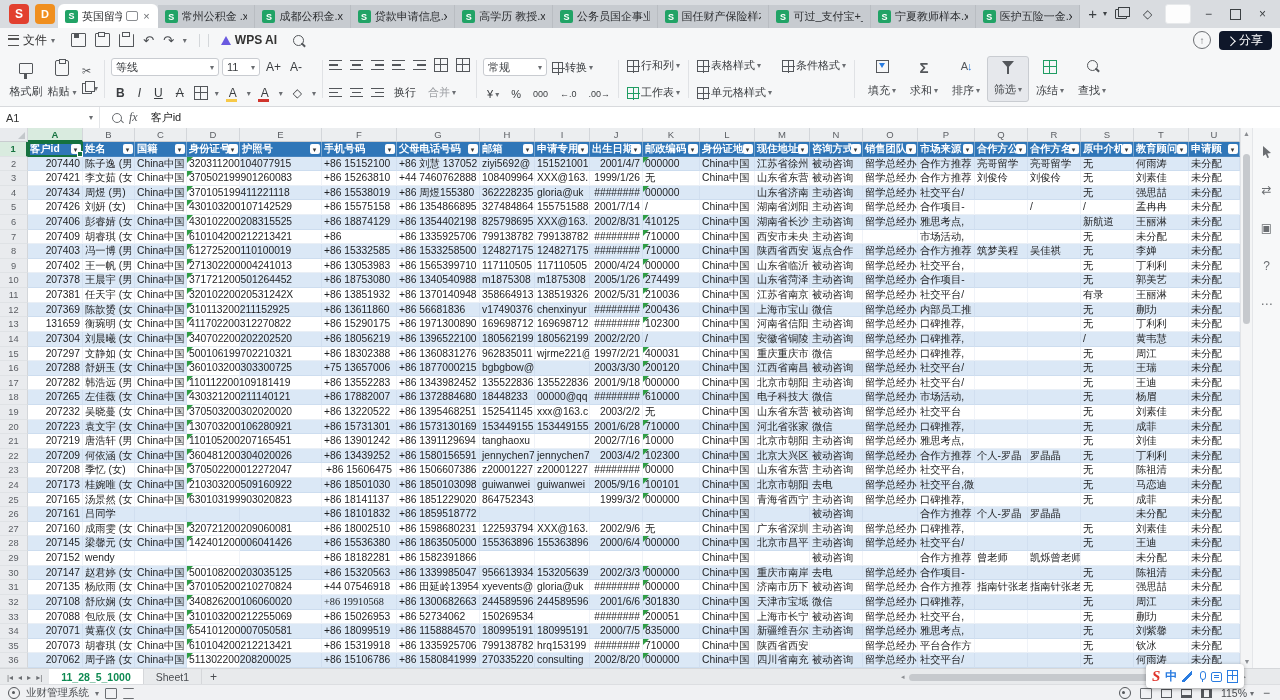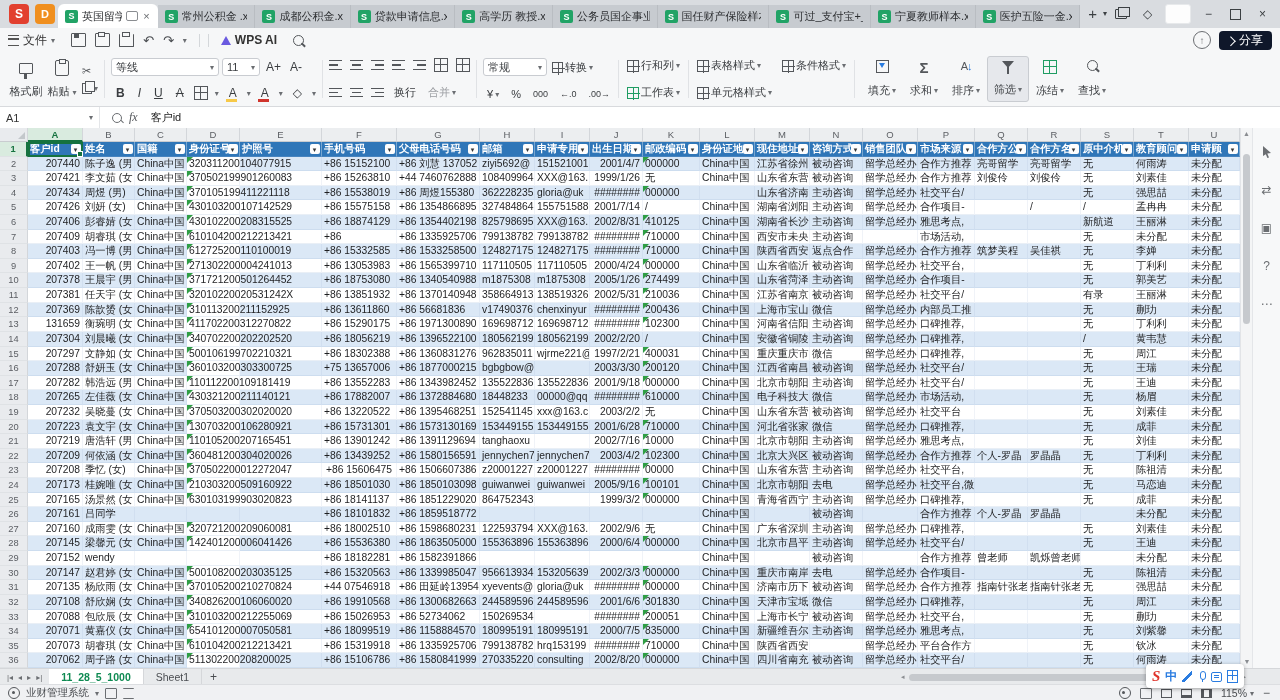--- a/index.html
+++ b/index.html
@@ -1281,21 +1281,21 @@
         <div class="c" style="width: 55px;">强思喆</div>
         <div class="c" style="width: 51px;">未分配</div>
       </div>
       <div class="grow band">
         <div class="gut">32</div>
         <div class="c num" style="width: 55px;">207108</div>
         <div class="c" style="width: 52px;">舒欣娴 (女</div>
         <div class="c" style="width: 52px;">China中国</div>
         <div class="c ov tri" style="width: 53px;">340826200106060020</div>
         <div class="c" style="width: 82px;"></div>
-        <div class="c" style="width: 75px;">+86 19910568</div>
+        <div class="c" style="width: 75px; font-family: Liberation Serif, serif;">+86 19910568</div>
         <div class="c" style="width: 83px;">+86 1300682663</div>
         <div class="c" style="width: 55px;">244589596</div>
         <div class="c" style="width: 55px;">244589596</div>
         <div class="c num" style="width: 53px;">2001/6/6</div>
         <div class="c tri" style="width: 57px;">301830</div>
         <div class="c" style="width: 55px;">China中国</div>
         <div class="c" style="width: 55px;">天津市宝坻</div>
         <div class="c" style="width: 53px;">微信</div>
         <div class="c" style="width: 55px;">留学总经办</div>
         <div class="c" style="width: 57px;">口碑推荐,</div>

